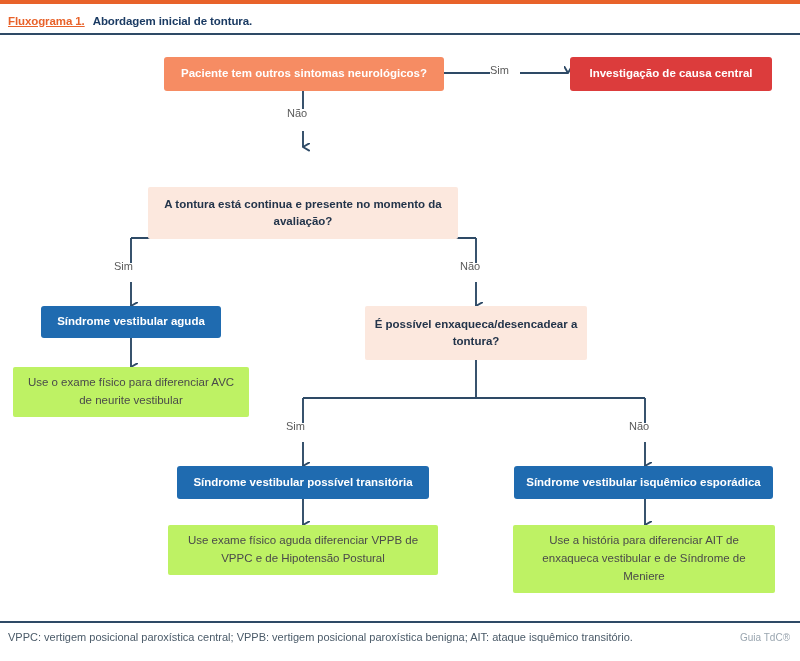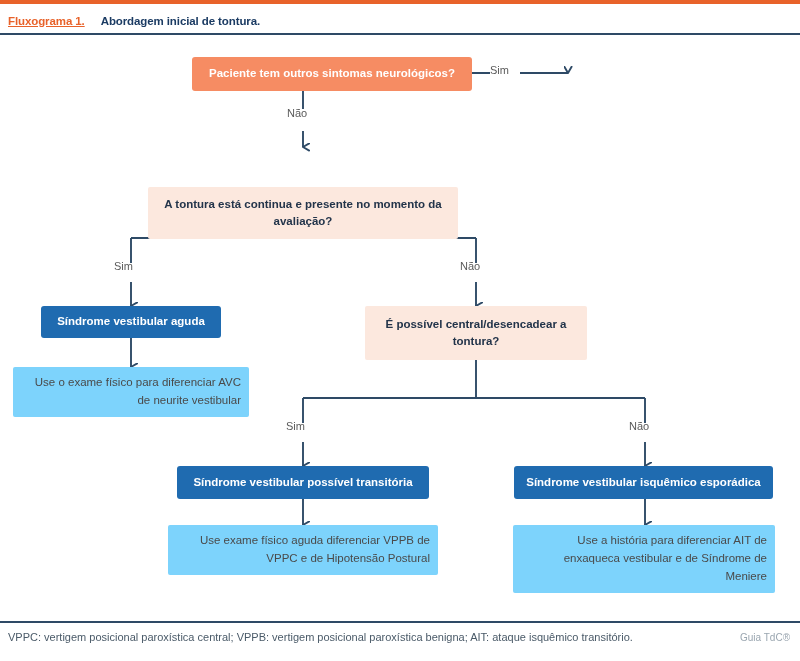--- a/index.html
+++ b/index.html
@@ -39,21 +39,21 @@
     color: #E8622A;
     font-weight: bold;
     font-size: 11.5px;
     letter-spacing: -0.1px;
     text-decoration: underline;
   }
   .hdr-title {
     color: #1B3B63;
     font-weight: bold;
     font-size: 11.5px;
-    margin-left: 16px;
+    margin-left: 8px;
     letter-spacing: -0.1px;
   }
   
   #footer {
     position: absolute;
     left: 0; top: 617px;
     width: 800px;
     height: 44px;
     box-sizing: border-box;
     border-top: 2px solid #2E4A66;
@@ -128,23 +128,22 @@
     background: #FCE8DE;
     border-radius: 2px;
   }
   .n-peach-q .node-label {
     color: #23344a;
     font-weight: bold;
     font-size: 11.5px;
     line-height: 1.5;
   }
   .n-peach-o {
-    background: #7dd3fc;
+    background: #bef264;
     border-radius: 2px;
-    text-align: right;
   }
   .n-peach-o .node-label {
     color: #4a4a4a;
     font-weight: normal;
     font-size: 11.5px;
     line-height: 1.55;
   }
   
   #edges {
     position: absolute;
@@ -207,39 +206,42 @@
       </g>
     </svg>
 
     <div class="edge-label" style="left:490px; top:27px;">Sim</div>
     <div class="edge-label" style="left:287px; top:70px;">Não</div>
     <div class="edge-label" style="left:114px; top:223px;">Sim</div>
     <div class="edge-label" style="left:460px; top:223px;">Não</div>
     <div class="edge-label" style="left:286px; top:383px;">Sim</div>
     <div class="edge-label" style="left:629px; top:383px;">Não</div>
 
-    <div class="node n-orange" style="left:164px; top:20px; width:280px; height:34px;margin-left:28px;">
+    <div class="node n-orange" style="left:164px; top:20px; width:280px; height:34px;">
       <span class="node-label">Paciente tem outros sintomas neurológicos?</span>
     </div>
 
+    <div class="node n-red" style="left:570px; top:20px; width:202px; height:34px;">
+      <span class="node-label">Investigação de causa central</span>
+    </div>
 
     <div class="node n-peach-q" style="left:148px; top:110px; width:310px; height:52px;margin-top:40px;">
       <span class="node-label">A tontura está continua e presente no momento da avaliação?</span>
     </div>
 
     <div class="node n-blue" style="left:41px; top:269px; width:180px; height:32px;">
       <span class="node-label">Síndrome vestibular aguda</span>
     </div>
 
     <div class="node n-peach-o" style="left:13px; top:330px; width:236px; height:50px;">
       <span class="node-label">Use o exame físico para diferenciar AVC de neurite vestibular</span>
     </div>
 
     <div class="node n-peach-q" style="left:365px; top:269px; width:222px; height:54px;">
-      <span class="node-label">É possível central/desencadear a tontura?</span>
+      <span class="node-label">É possível enxaqueca/desencadear a tontura?</span>
     </div>
 
     <div class="node n-blue" style="left:177px; top:429px; width:252px; height:33px;">
       <span class="node-label">Síndrome vestibular possível transitória</span>
     </div>
 
     <div class="node n-peach-o" style="left:168px; top:488px; width:270px; height:50px;">
       <span class="node-label">Use exame físico aguda diferenciar VPPB de VPPC e de Hipotensão Postural</span>
     </div>
 

